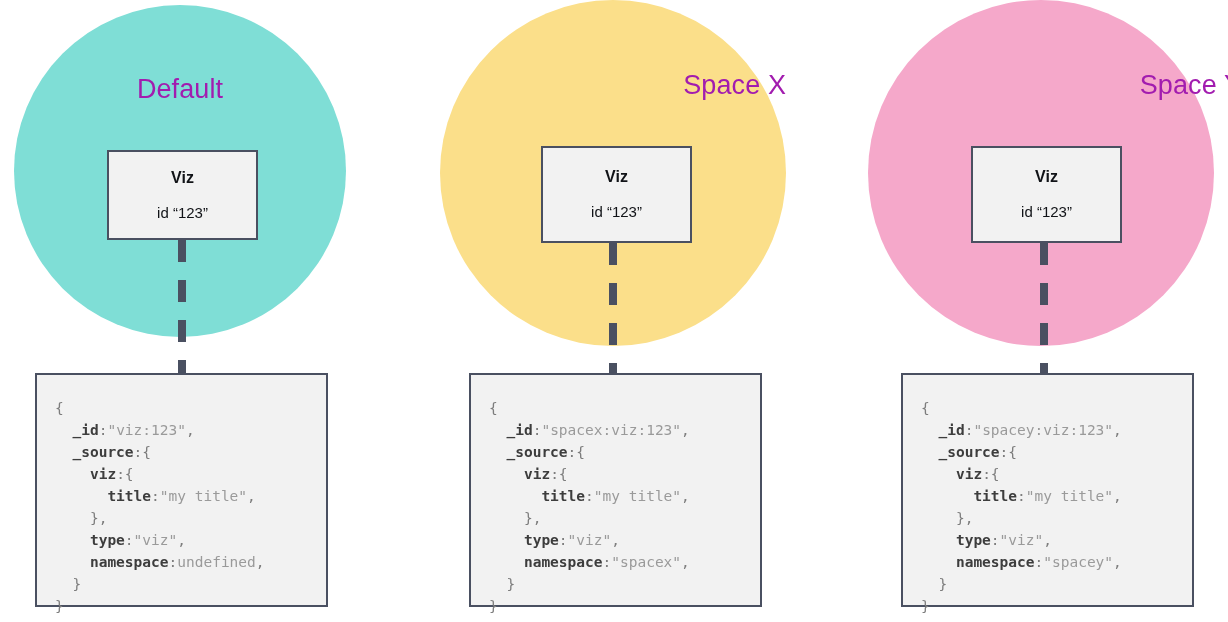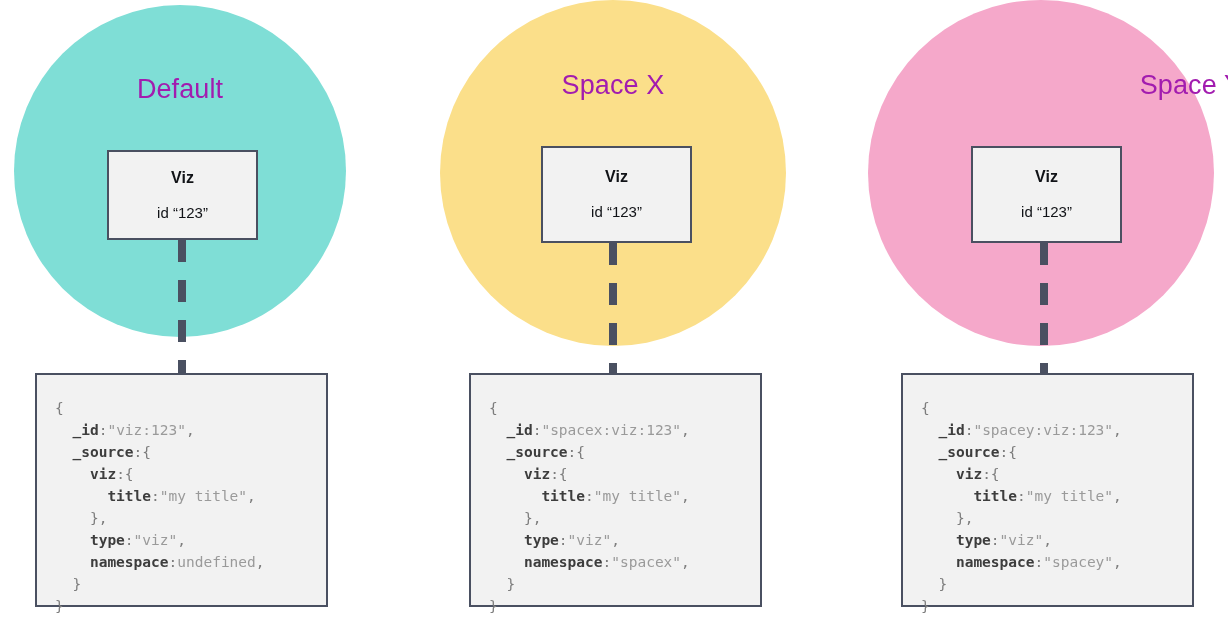--- a/index.html
+++ b/index.html
@@ -135,21 +135,21 @@
     <span class="tok-punct">},</span>
     <span class="tok-key">type</span><span class="tok-punct">:</span><span class="tok-val">"viz"</span><span class="tok-punct">,</span>
     <span class="tok-key">namespace</span><span class="tok-punct">:</span><span class="tok-val">undefined</span><span class="tok-punct">,</span>
   <span class="tok-punct">}</span>
 <span class="tok-punct">}</span></pre>
     </div>
   </div>
 
   <div class="column">
     <div class="ns-circle" style="left:440px; top:0px; width:346px; height:346px; background:#fbdf8a;"></div>
-    <div class="ns-title" style="left:440px; top:70px; width:346px;">Space X</div>
+    <div class="ns-title" style="left:440px; top:70px; width:346px;text-align:right;">Space X</div>
 
     <div class="viz-box" style="left:541px; top:146px; width:151px; height:97px;">
       <div class="viz-title">Viz</div>
       <div class="viz-sub">id “123”</div>
     </div>
 
     <div class="connector" style="left:609px; top:243px; height:130px;"></div>
 
     <div class="code-box" style="left:469px; top:373px; width:293px; height:234px;">
       <pre class="code-pre"><span class="tok-punct">{</span>

